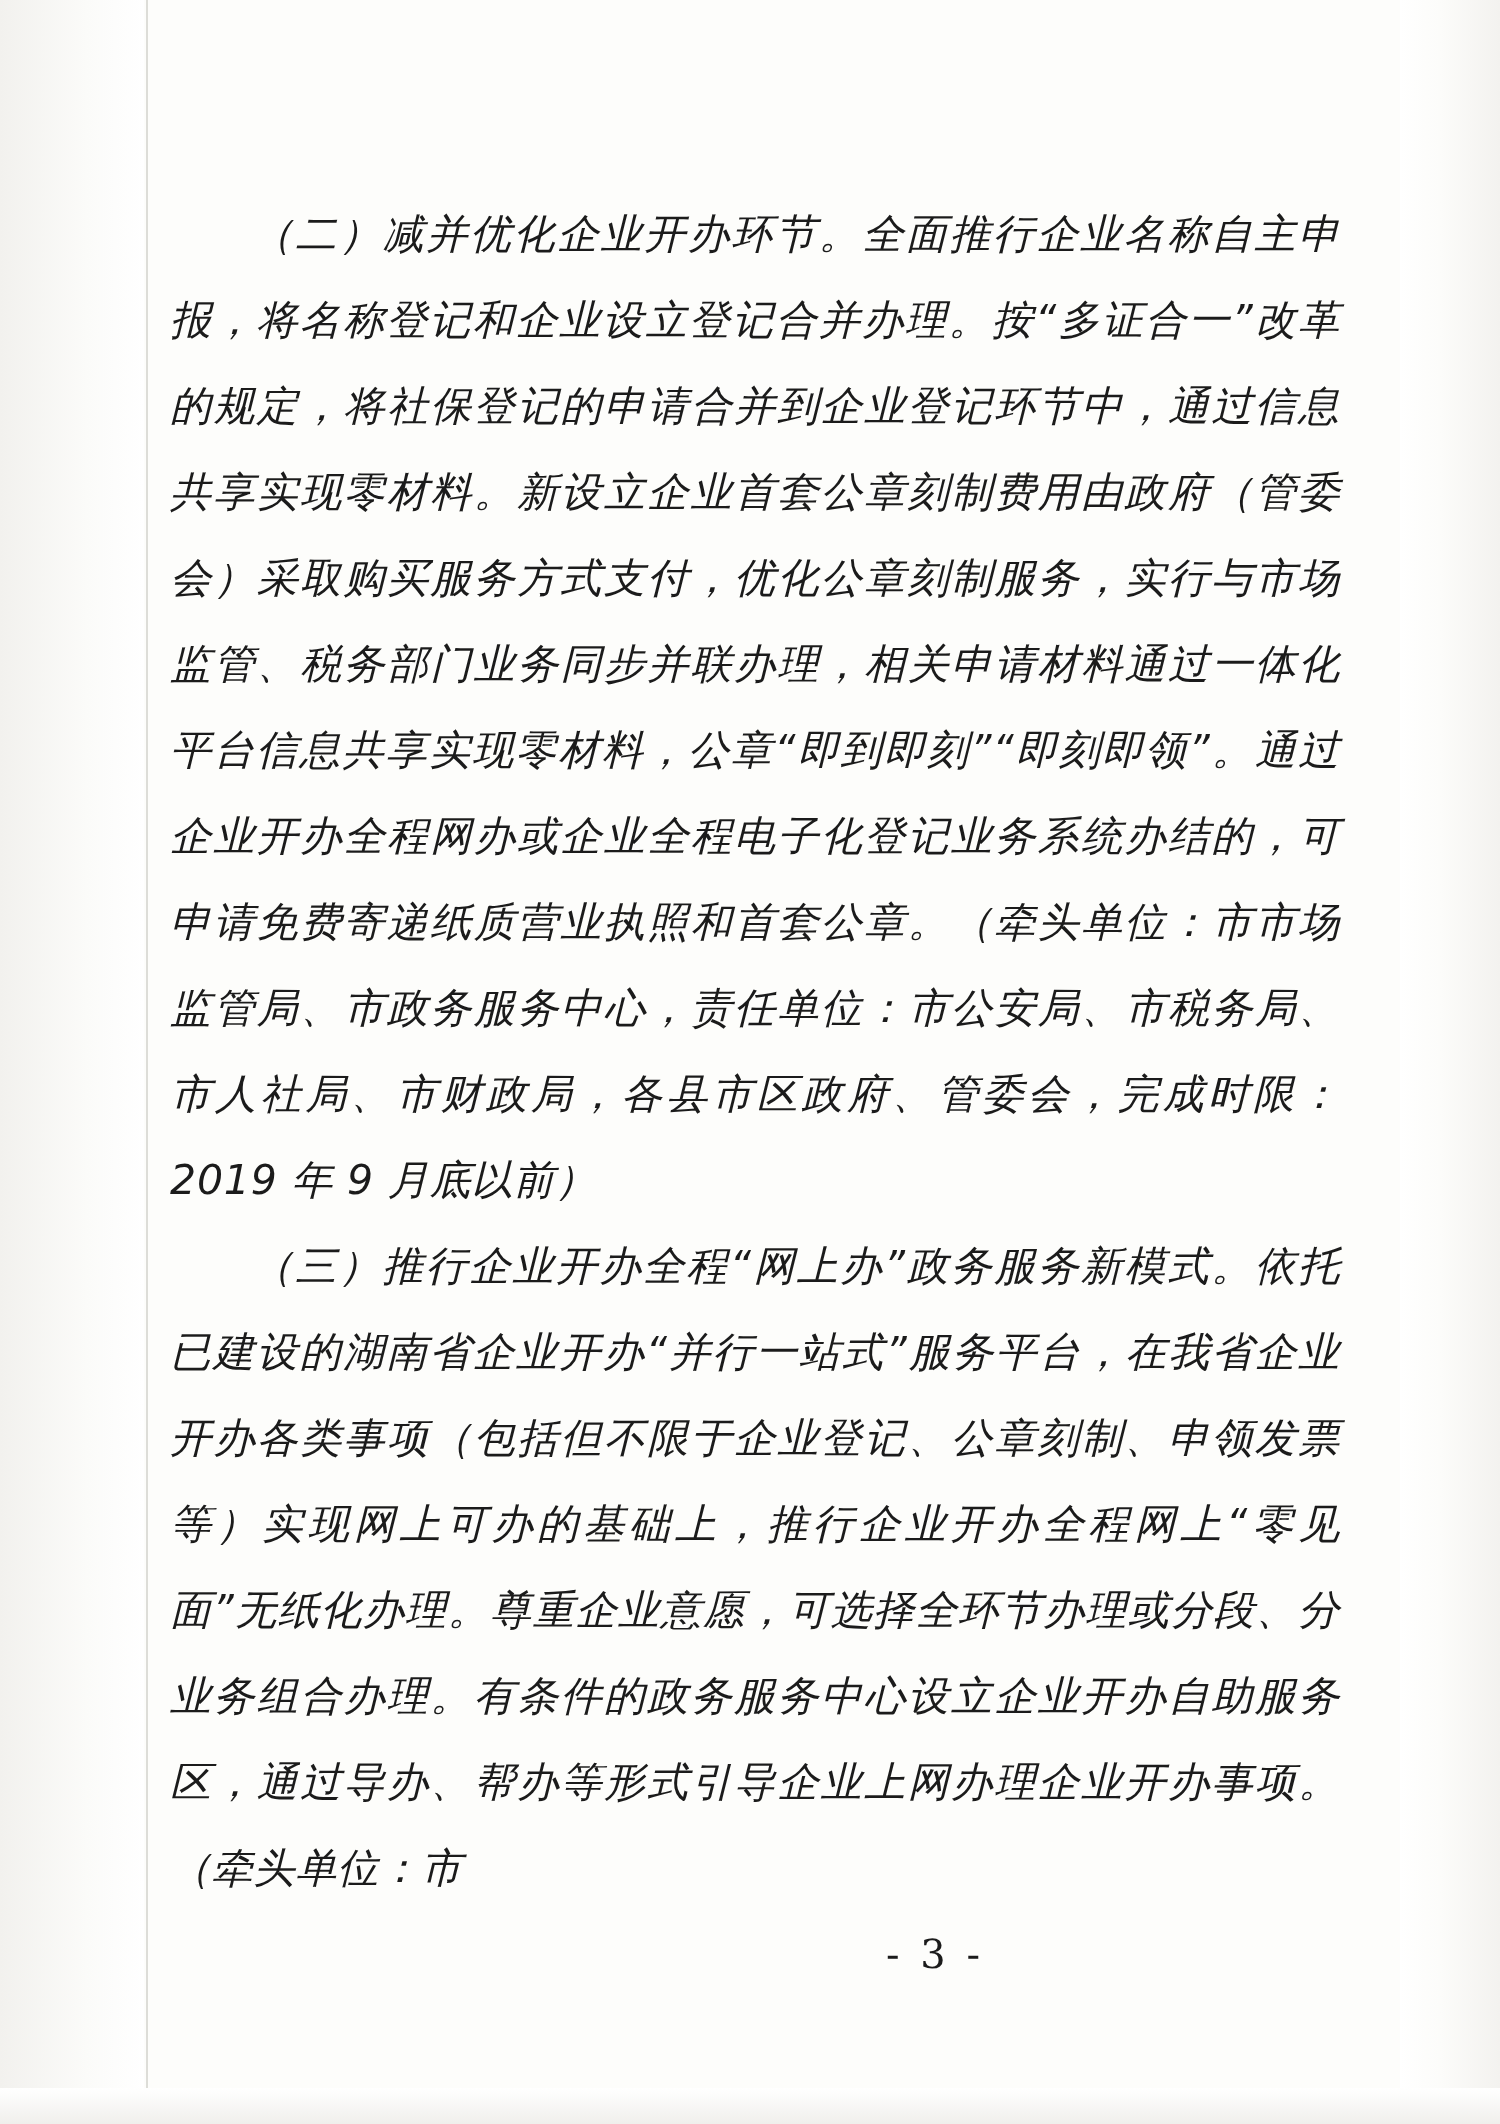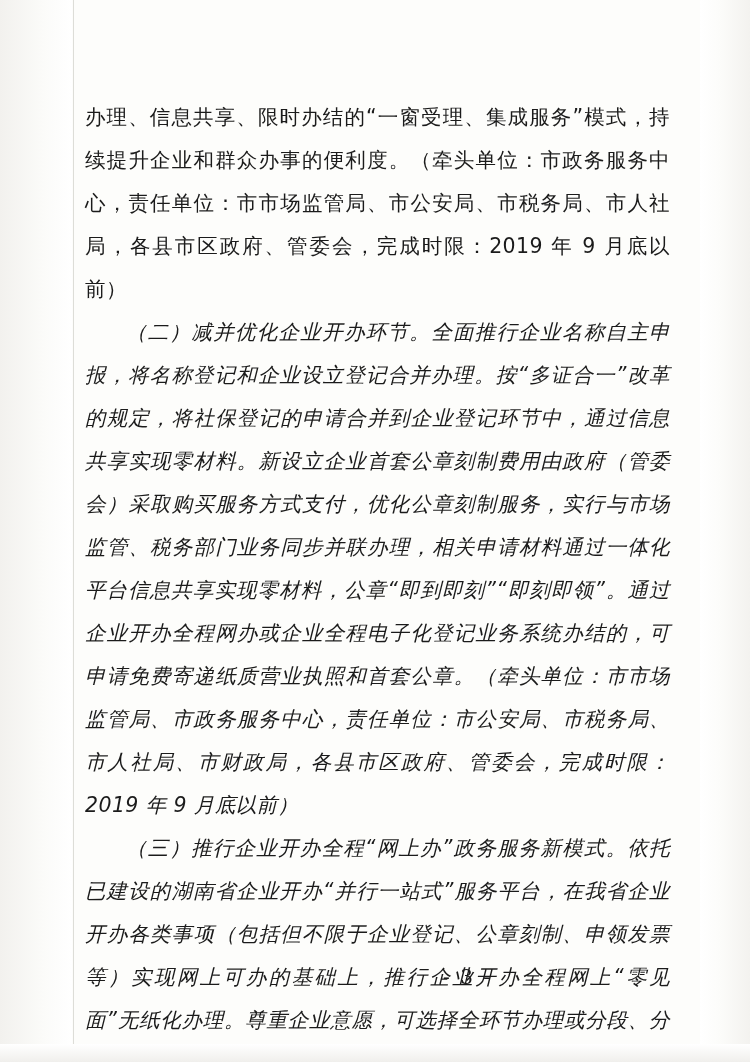--- a/index.html
+++ b/index.html
@@ -89,20 +89,19 @@
 </style>
 </head>
 <body>
 
 <div id="page">
   <div class="scan-edge-left"></div>
   <div class="scan-line"></div>
   <div class="scan-edge-right"></div>
 
   <div id="content">
-    <p class="para">办理、信息共享、限时办结的“一窗受理、集成服务”模式，持续提升企业和群众办事的便利度。（牵头单位：市政务服务中心，责任单位：市市场监管局、市公安局、市税务局、市人社局，各县市区政府、管委会，完成时限：2019 年 9 月底以前）</p>
     <p class="para indent">（二）减并优化企业开办环节。全面推行企业名称自主申报，将名称登记和企业设立登记合并办理。按“多证合一”改革的规定，将社保登记的申请合并到企业登记环节中，通过信息共享实现零材料。新设立企业首套公章刻制费用由政府（管委会）采取购买服务方式支付，优化公章刻制服务，实行与市场监管、税务部门业务同步并联办理，相关申请材料通过一体化平台信息共享实现零材料，公章“即到即刻”“即刻即领”。通过企业开办全程网办或企业全程电子化登记业务系统办结的，可申请免费寄递纸质营业执照和首套公章。（牵头单位：市市场监管局、市政务服务中心，责任单位：市公安局、市税务局、市人社局、市财政局，各县市区政府、管委会，完成时限：2019 年 9 月底以前）</p>
     <p class="para indent">（三）推行企业开办全程“网上办”政务服务新模式。依托已建设的湖南省企业开办“并行一站式”服务平台，在我省企业开办各类事项（包括但不限于企业登记、公章刻制、申领发票等）实现网上可办的基础上，推行企业开办全程网上“零见面”无纸化办理。尊重企业意愿，可选择全环节办理或分段、分业务组合办理。有条件的政务服务中心设立企业开办自助服务区，通过导办、帮办等形式引导企业上网办理企业开办事项。（牵头单位：市</p>
   </div>
 
   <div class="page-number">- 3 -</div>
   <div class="scan-bottom"></div>
 </div>
 
 </body></html>

